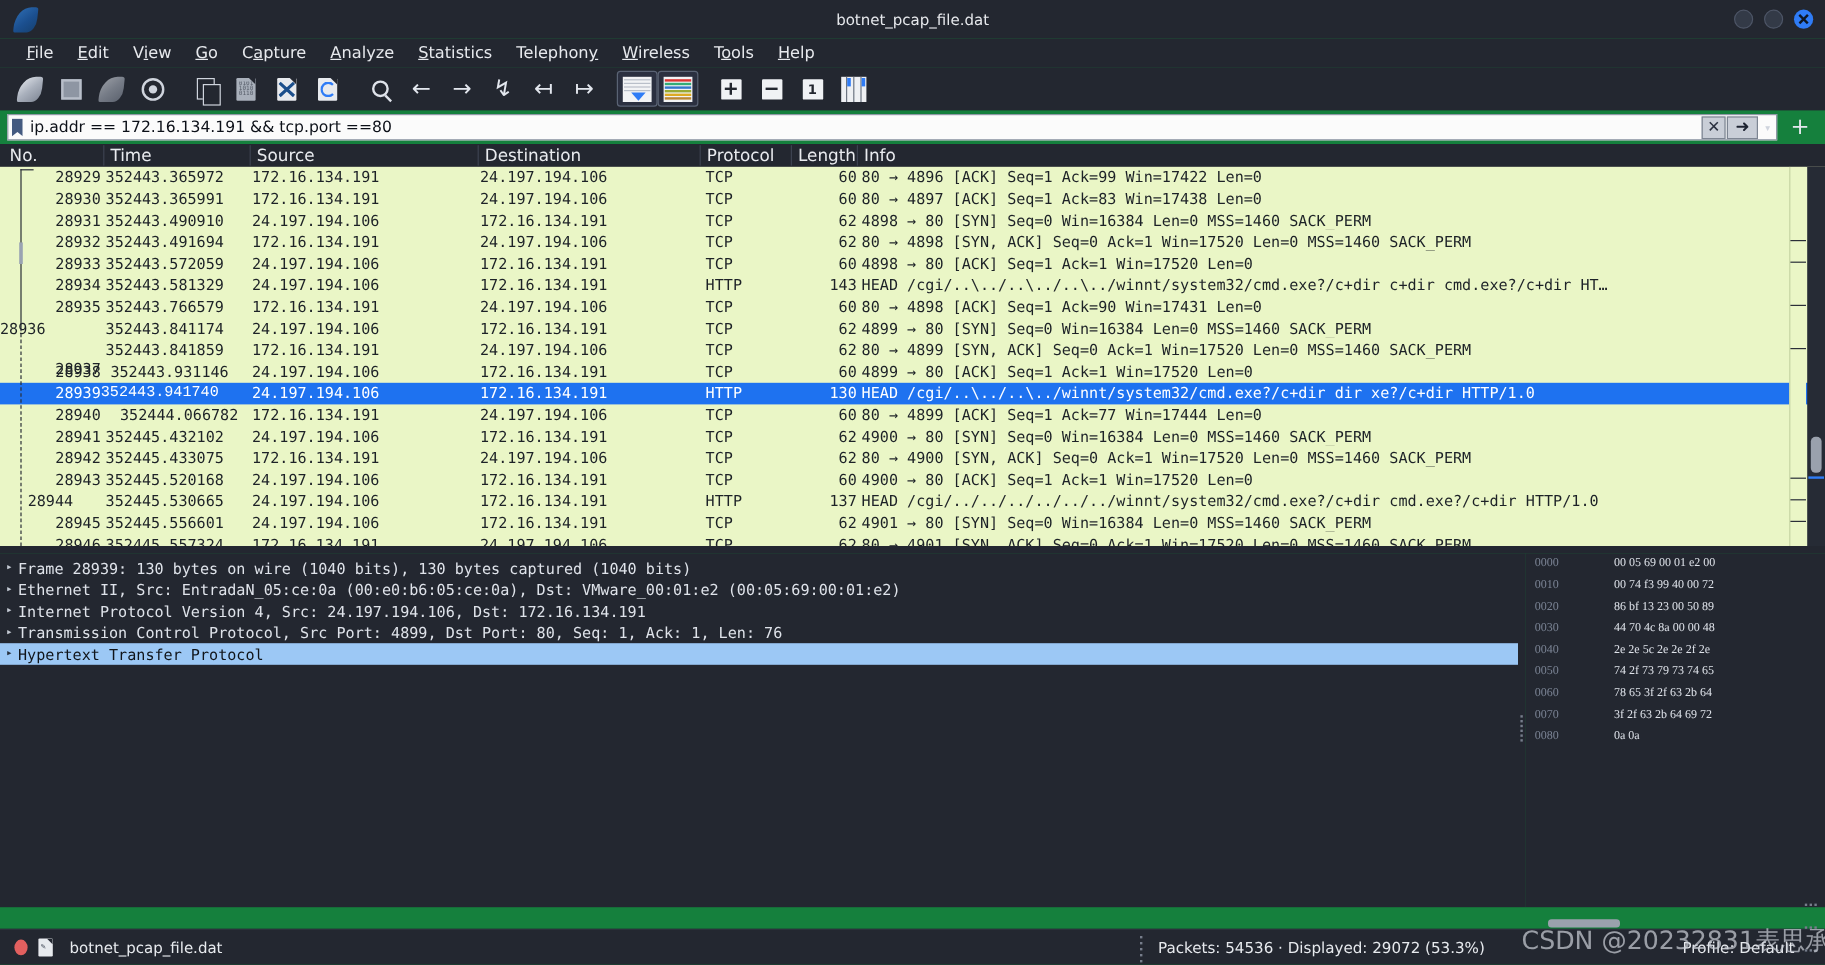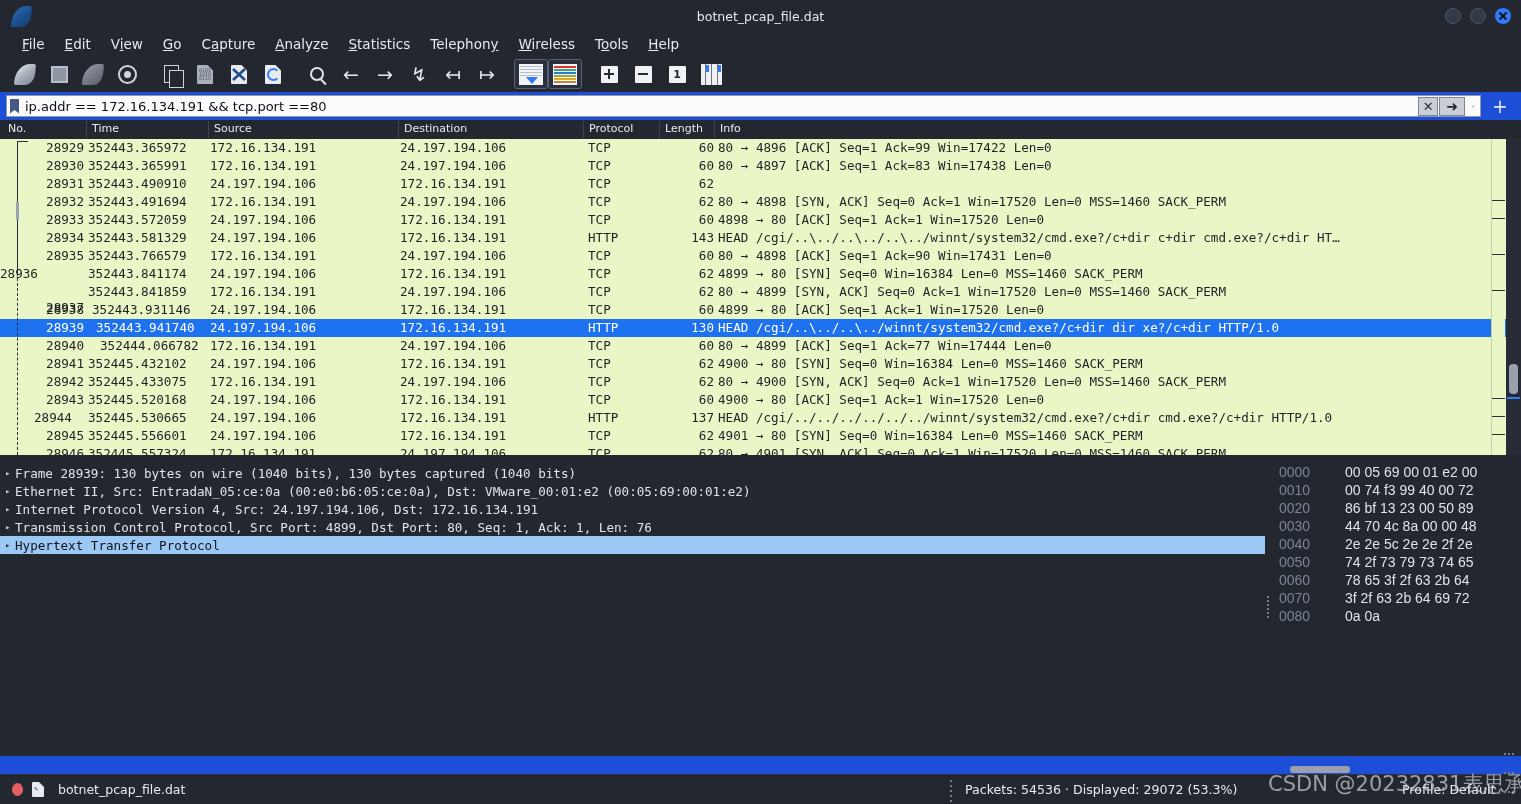--- a/index.html
+++ b/index.html
@@ -2,21 +2,21 @@
 <html><head>
 <meta charset="utf-8">
 <style>
   * { box-sizing: border-box; margin: 0; padding: 0; }
   html, body {
     width: 1521px; height: 804px;
     background: #232730;
     font-family: "DejaVu Sans", sans-serif;
     overflow: hidden;
   }
-  #app { position: relative; width: 1521px; height: 804px; background: #1d4ed8; }
+  #app { position: relative; width: 1521px; height: 804px; background: #15803d; }
 
   
   .titlebar {
     height: 32px; background: #232730; position: relative;
     display: flex; align-items: center;
   }
   .tb-logo { width: 30px; height: 26px; margin-left: 8px; position: relative; }
   .tb-logo .fin {
     position: absolute; left: 4px; top: 3px; width: 19px; height: 21px;
     background: linear-gradient(140deg,#2f6fb5 0%, #1b4f8f 55%, #16406f 100%);
@@ -128,21 +128,21 @@
   .fbtn.go { width:26px; }
   .fbtn.go .ar { color:#1c2230; font-size:14px; line-height:1;}
   .fchev { width:14px; height:19px; display:flex;align-items:center;justify-content:center;
            color:#cfd4dd; font-size:8px; }
   .fplus { color:#e3e7ee; font-size:19px; padding: 0 7px; line-height:1; }
 
   
   .plist-wrap { position: relative; background:#232730; }
   .colhdr {
     height: 19px; display:flex; align-items:center; background:#232730;
-    color:#e9ebef; font-size:11px; position:relative;
+    color:#e9ebef; font-size:14px; position:relative;
   }
   .colhdr .ch { position:absolute; top:2px; padding-left:4px; white-space:nowrap; }
   .colhdr .div { position:absolute; top:1px; height:17px; width:1px; background:#3c4250; }
 
   .rows { position:relative; background:#eaf6c6; height: 316px; overflow:hidden; }
   .row { position:absolute; left:0; right:0; height:18px; font-size:12.6px;
          font-family:"DejaVu Sans Mono", monospace; color:#1d2227; white-space:nowrap; }
   .row.sel { background:#1e72f0; color:#ffffff; }
   .cell { position:absolute; top:1px; }
   .c-no { text-align:right; }
@@ -175,21 +175,21 @@
   .tri { width:10px; display:inline-block; color:#c3c9d3; font-size:9px; flex:0 0 10px; }
   .dline.sel .tri { color:#27303c; }
   .dtext { white-space:nowrap; }
 
   .vsplit { width:6px; background:#232730; position:relative; }
   .vsplit .grip { position:absolute; top:50%; left:2px; transform:translateY(-50%);
                   width:2px; height:26px; }
   .vsplit .grip i { display:block;width:2px;height:2px;background:#767d8b;margin-bottom:2px;}
 
   .hexpane { flex:1; background:#232730; padding-top:3px; position:relative; overflow:hidden; }
-  .hexrow { height:18px; font-size:14px; font-family:Liberation Sans, sans-serif;
+  .hexrow { height:18px; font-size:10px; font-family:Liberation Serif, serif;
             white-space:nowrap; display:flex; }
   .hoff { color:#7b8495; padding-left:8px; width:56px; }
   .hbytes { color:#dfe3ea; padding-left:18px; }
 
   
   .statusbar {
     position:absolute; left:0; right:0; bottom:0; height:30px; background:#232730;
     display:flex; align-items:center; border-top:1px solid #2c313c;
   }
   .sb-dot { width:11px;height:13px;border-radius:50%;background:#e2605f;margin-left:12px; }
@@ -390,21 +390,21 @@
         <div class="row" style="top: 288px;">
           <div class="cell c-no" style="left: 0px; width: 84px; text-align: right;">28945</div>
           <div class="cell " style="left: 88px; width: 118px;">352445.556601</div>
           <div class="cell " style="left: 210px; width: 186px;">24.197.194.106</div>
           <div class="cell " style="left: 400px; width: 181px;">172.16.134.191</div>
           <div class="cell " style="left: 588px; width: 70px;">TCP</div>
           <div class="cell c-len" style="left: 640px; width: 74px; text-align: right;">62</div>
           <div class="cell " style="left: 718px; width: 740px; overflow: hidden; white-space: nowrap;">4901 → 80 [SYN] Seq=0 Win=16384 Len=0 MSS=1460 SACK_PERM</div>
         </div>
         <div class="row" style="top: 270px;">
-          <div class="cell c-no" style="left: 0px; width: 84px; text-align: left; margin-left: 34px;">28944</div>
+          <div class="cell c-no" style="left: 0px; width: 84px; text-align: center;">28944</div>
           <div class="cell " style="left: 88px; width: 118px;">352445.530665</div>
           <div class="cell " style="left: 210px; width: 186px;">24.197.194.106</div>
           <div class="cell " style="left: 400px; width: 181px;">172.16.134.191</div>
           <div class="cell " style="left: 588px; width: 70px;">HTTP</div>
           <div class="cell c-len" style="left: 640px; width: 74px; text-align: right;">137</div>
           <div class="cell " style="left: 718px; width: 740px; overflow: hidden; white-space: nowrap;">HEAD /cgi/../../../../../../winnt/system32/cmd.exe?/c+dir cmd.exe?/c+dir HTTP/1.0</div>
         </div>
         <div class="row" style="top: 252px;">
           <div class="cell c-no" style="left: 0px; width: 84px; text-align: right;">28943</div>
           <div class="cell " style="left: 88px; width: 118px;">352445.520168</div>
@@ -436,21 +436,21 @@
           <div class="cell c-no" style="left: 0px; width: 84px; text-align: right;">28940</div>
           <div class="cell " style="left: 100px; width: 118px;">352444.066782</div>
           <div class="cell " style="left: 210px; width: 186px;">172.16.134.191</div>
           <div class="cell " style="left: 400px; width: 181px;">24.197.194.106</div>
           <div class="cell " style="left: 588px; width: 70px;">TCP</div>
           <div class="cell c-len" style="left: 640px; width: 74px; text-align: right;">60</div>
           <div class="cell " style="left: 718px; width: 740px; overflow: hidden; white-space: nowrap;">80 → 4899 [ACK] Seq=1 Ack=77 Win=17444 Len=0</div>
         </div>
         <div class="row sel" style="top: 180px;">
           <div class="cell c-no" style="left: 0px; width: 84px; text-align: right;">28939</div>
-          <div class="cell " style="left: 96px; width: 118px;">352443.941740</div>
+          <div class="cell " style="left: 84px; width: 118px; font-family: Liberation Mono, monospace;">352443.941740</div>
           <div class="cell " style="left: 210px; width: 186px;">24.197.194.106</div>
           <div class="cell " style="left: 400px; width: 181px;">172.16.134.191</div>
           <div class="cell " style="left: 588px; width: 70px;">HTTP</div>
           <div class="cell c-len" style="left: 640px; width: 74px; text-align: right;">130</div>
           <div class="cell " style="left: 718px; width: 740px; overflow: hidden; white-space: nowrap;">HEAD /cgi/..\../..\../winnt/system32/cmd.exe?/c+dir dir xe?/c+dir HTTP/1.0</div>
         </div>
         <div class="row" style="top: 162px;">
           <div class="cell c-no" style="left: 0px; width: 84px; text-align: right;">28938</div>
           <div class="cell " style="left: 92px; width: 118px;">352443.931146</div>
           <div class="cell " style="left: 210px; width: 186px;">24.197.194.106</div>
@@ -513,20 +513,21 @@
           <div class="cell c-len" style="left: 640px; width: 74px; text-align: right;">62</div>
           <div class="cell " style="left: 718px; width: 740px; overflow: hidden; white-space: nowrap;">80 → 4898 [SYN, ACK] Seq=0 Ack=1 Win=17520 Len=0 MSS=1460 SACK_PERM</div>
         </div>
         <div class="row" style="top: 36px;">
           <div class="cell c-no" style="left: 0px; width: 84px; text-align: right;">28931</div>
           <div class="cell " style="left: 88px; width: 118px;">352443.490910</div>
           <div class="cell " style="left: 210px; width: 186px;">24.197.194.106</div>
           <div class="cell " style="left: 400px; width: 181px;">172.16.134.191</div>
           <div class="cell " style="left: 588px; width: 70px;">TCP</div>
           <div class="cell c-len" style="left: 640px; width: 74px; text-align: right;">62</div>
+          <div class="cell " style="left: 718px; width: 740px; overflow: hidden; white-space: nowrap;">4898 → 80 [SYN] Seq=0 Win=16384 Len=0 MSS=1460 SACK_PERM</div>
         </div>
         <div class="row" style="top: 18px;">
           <div class="cell c-no" style="left: 0px; width: 84px; text-align: right;">28930</div>
           <div class="cell " style="left: 88px; width: 118px;">352443.365991</div>
           <div class="cell " style="left: 210px; width: 186px;">172.16.134.191</div>
           <div class="cell " style="left: 400px; width: 181px;">24.197.194.106</div>
           <div class="cell " style="left: 588px; width: 70px;">TCP</div>
           <div class="cell c-len" style="left: 640px; width: 74px; text-align: right;">60</div>
           <div class="cell " style="left: 718px; width: 740px; overflow: hidden; white-space: nowrap;">80 → 4897 [ACK] Seq=1 Ack=83 Win=17438 Len=0</div>
         </div>

